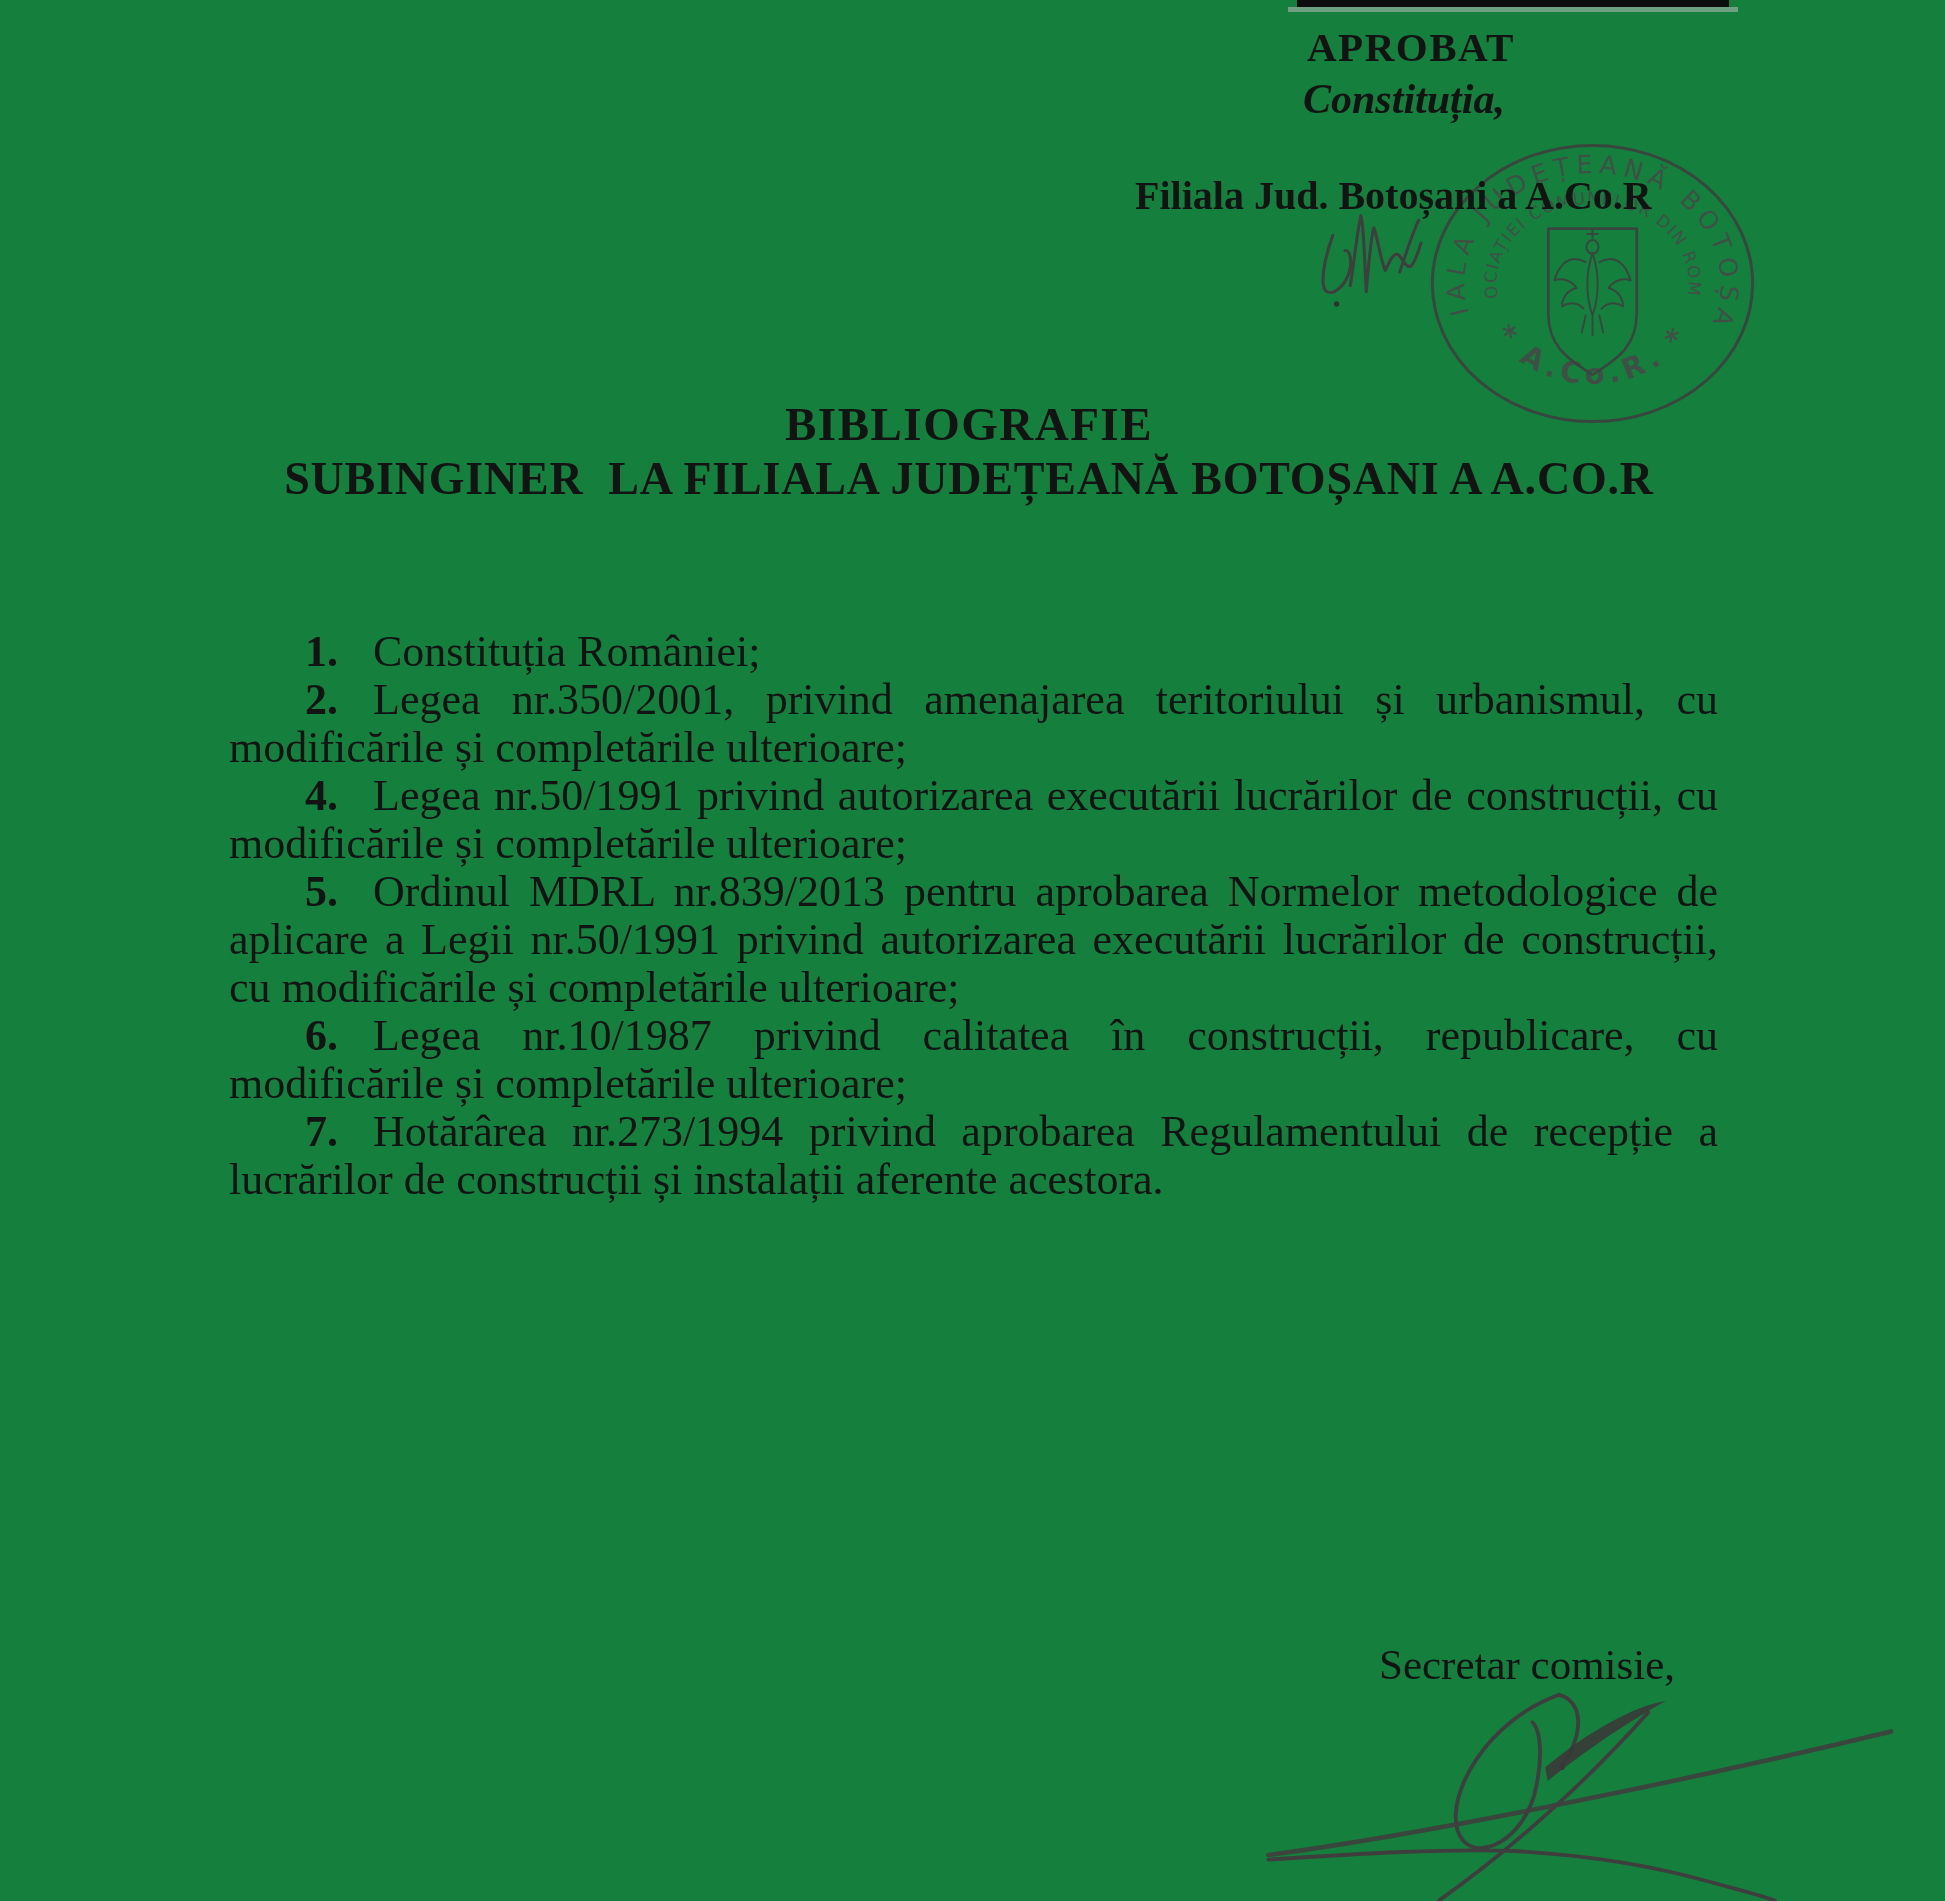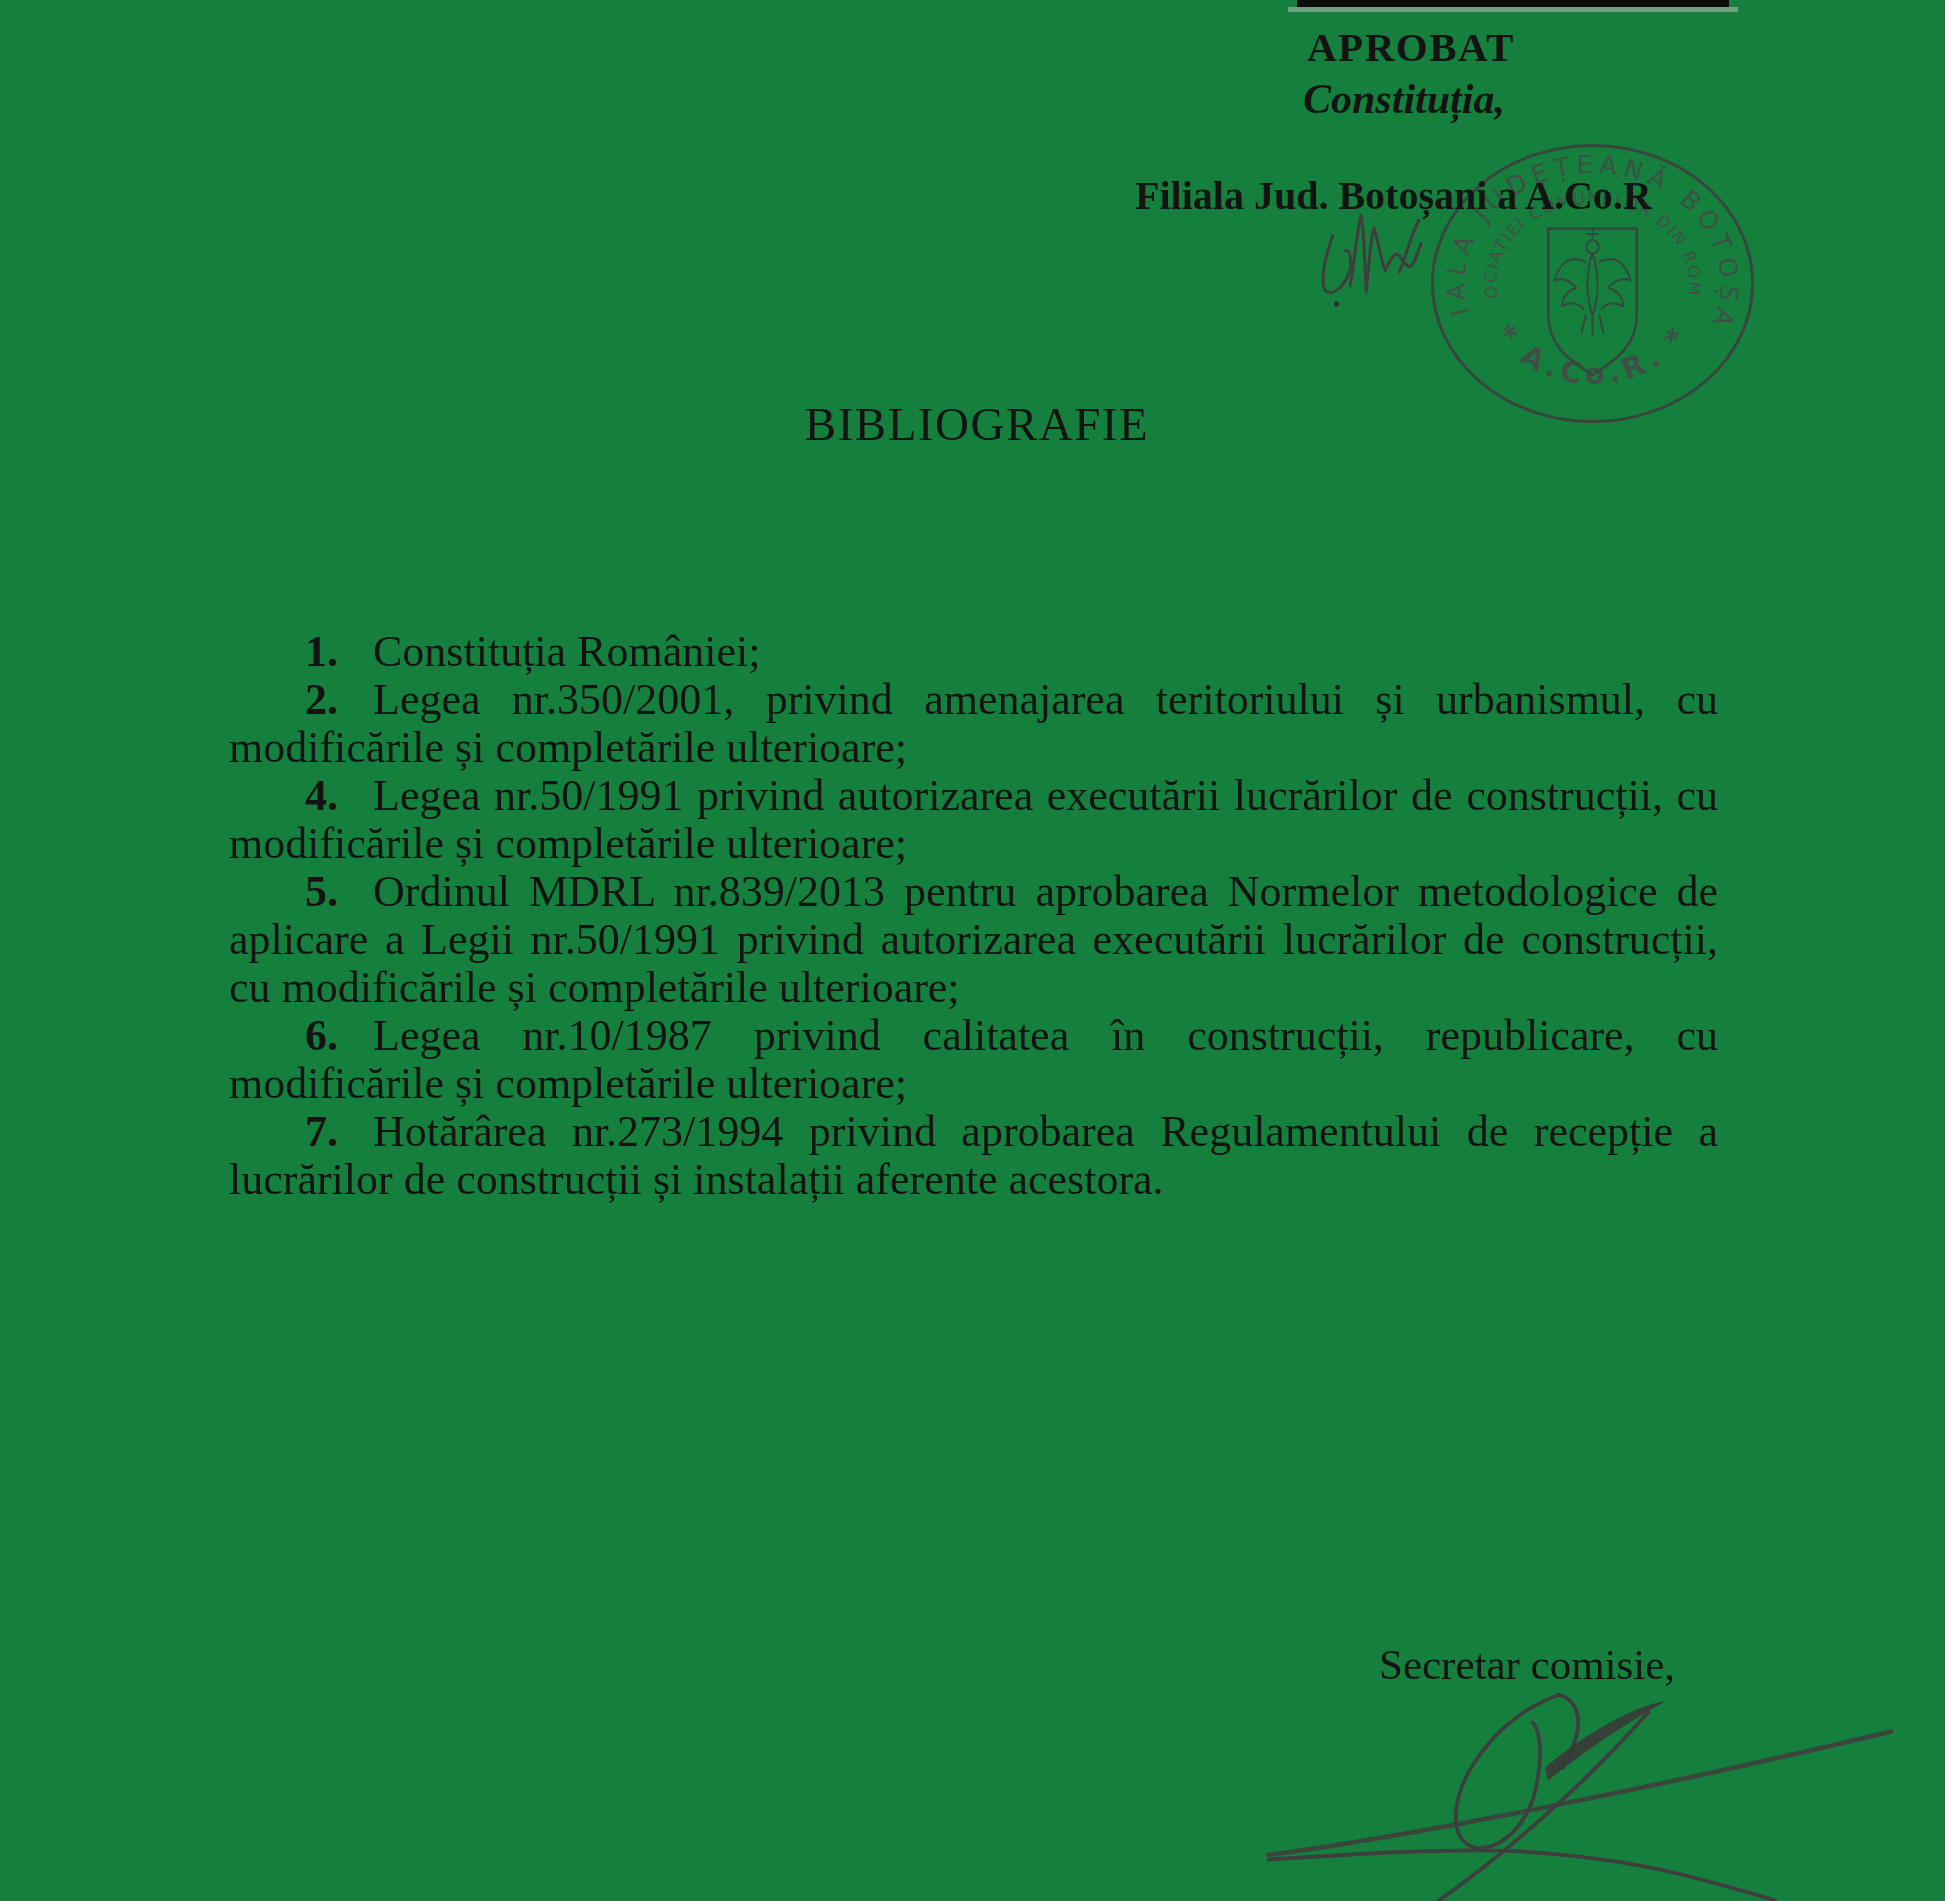--- a/index.html
+++ b/index.html
@@ -37,22 +37,22 @@
     font-size: 40px; font-weight: bold; white-space: nowrap;
     z-index: 3;
   }
 
   .stamp-svg { position: absolute; left: 1417px; top: 131px; z-index: 1; }
   .sign-top-svg { position: absolute; left: 1297px; top: 207px; z-index: 2; }
   .sign-bottom-svg { position: absolute; left: 1221px; top: 1674px; z-index: 2; }
 
   
   .title-block {
-    position: absolute; left: 12px; top: 394px; width: 1930px;
-    text-align: center; font-weight: normal; z-index: 2;
+    position: absolute; left: 4px; top: 394px; width: 1930px;
+    text-align: center; font-weight: bold; z-index: 2;
   }
   .title-line1 { font-size: 47px; line-height: 60px; letter-spacing: 1.5px; white-space: pre-wrap; }
   .title-line2, .title-line3 { font-size: 46px; line-height: 49px; letter-spacing: 0.8px; white-space: pre-wrap; }
 
   
   .body-list {
     position: absolute; left: 229px; top: 628px; width: 1489px;
     font-size: 44px; line-height: 48px;
   }
   .body-list p {
@@ -117,20 +117,21 @@
     <g class="ink" stroke="#2f2f2f" stroke-width="4">
       <path d="M 47,37 C 37,65 30,97 37,109 C 46,119 65,103 70,80 C 72,65 68,55 63,57"></path>
       <path d="M 70,103 C 76,65 80,25 84,11 C 88,25 89,75 91,111 C 94,75 97,40 101,27 C 106,40 110,70 116,83 C 122,70 128,57 134,63 C 140,70 144,81 150,77 C 156,71 160,55 163,47"></path>
       <path d="M 135,85 C 145,55 153,30 160,17"></path>
     </g>
     <circle cx="52" cy="127" r="3.5" fill="#2f2f2f"></circle>
   </svg>
 
   <div class="title-block">
     <div class="title-line1">BIBLIOGRAFIE</div>
+    <div class="title-line3">SUBINGINER  LA FILIALA JUDEȚEANĂ BOTOȘANI A A.CO.R</div>
   </div>
 
   <div class="body-list">
     <p><span class="item-num">1.</span><span>Constituția României;</span></p>
     <p><span class="item-num">2.</span><span>Legea nr.350/2001, privind amenajarea teritoriului și urbanismul, cu modificările și completările ulterioare;</span></p>
     <p><span class="item-num">4.</span><span>Legea nr.50/1991 privind autorizarea executării lucrărilor de construcții, cu modificările și completările ulterioare;</span></p>
     <p><span class="item-num">5.</span><span>Ordinul MDRL nr.839/2013 pentru aprobarea Normelor metodologice de aplicare a Legii nr.50/1991 privind autorizarea executării lucrărilor de construcții, cu modificările și completările ulterioare;</span></p>
     <p><span class="item-num">6.</span><span>Legea nr.10/1987 privind calitatea în construcții, republicare, cu modificările și completările ulterioare;</span></p>
     <p><span class="item-num">7.</span><span>Hotărârea nr.273/1994 privind aprobarea Regulamentului de recepție a lucrărilor de construcții și instalații aferente acestora.</span></p>
   </div>

